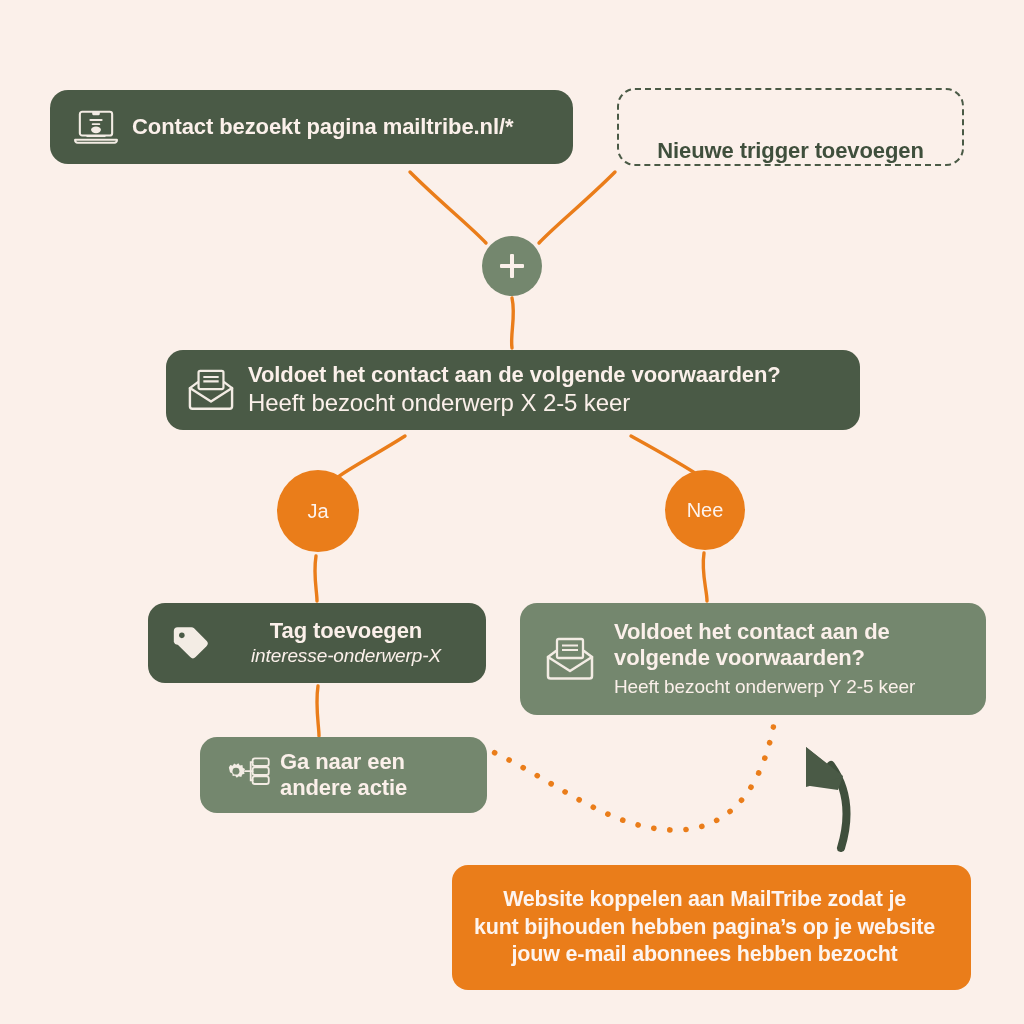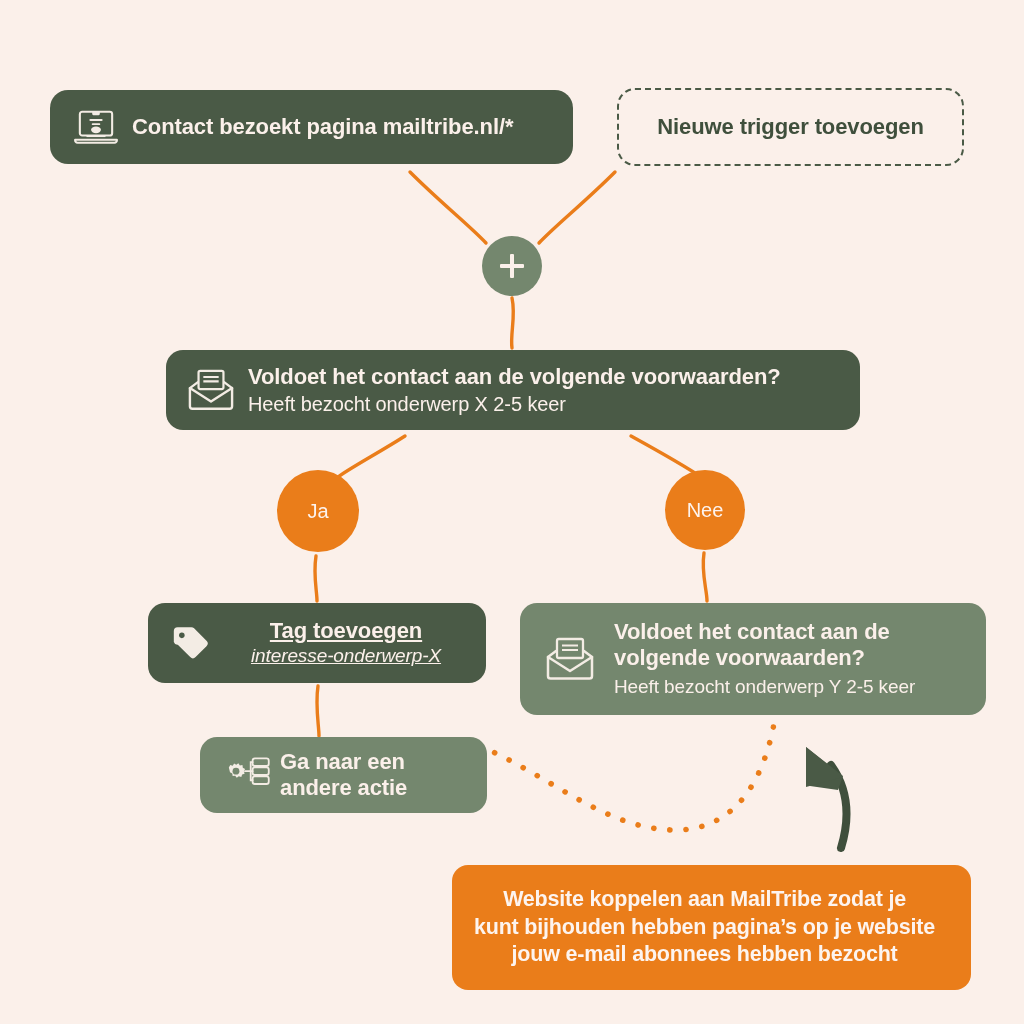--- a/index.html
+++ b/index.html
@@ -77,21 +77,21 @@
 
   
   #add-trigger-node {
     position: absolute;
     left: 617px; top: 88px;
     width: 347px; height: 78px;
     box-sizing: border-box;
     border: 2.5px dashed #4a5a46;
     border-radius: 18px;
     display: flex;
-    align-items: center;
+    align-items: flex-end;
     justify-content: center;
     color: #3f4f3c;
   }
   #add-trigger-node .title { font-size: 22px; font-weight: bold; }
 
   
   #plus-node {
     position: absolute;
     left: 482px; top: 236px;
     width: 60px; height: 60px;
@@ -117,21 +117,21 @@
 
   
   #condition-1 {
     left: 166px; top: 350px;
     width: 694px; height: 80px;
     padding: 0 18px 0 16px;
     border-radius: 17px;
   }
   #condition-1 .icon { width: 58px; height: 56px; margin-right: 8px; }
   #condition-1 .title { font-size: 22px; }
-  #condition-1 .sub { font-size: 20px; margin-top: 2px; }
+  #condition-1 .sub { font-size: 24px; margin-top: 2px; }
 
   
   .branch-circle {
     position: absolute;
     border-radius: 50%;
     background: #ea7d1a;
     display: flex;
     align-items: center;
     justify-content: center;
     color: #fdf3ee;
@@ -140,21 +140,20 @@
   }
   #branch-ja  { left: 277px; top: 470px; width: 82px; height: 82px; }
   #branch-nee { left: 665px; top: 470px; width: 80px; height: 80px; }
 
   
   #tag-node {
     left: 148px; top: 603px;
     width: 338px; height: 80px;
     padding: 0 16px 0 14px;
     border-radius: 17px;
-    text-decoration: underline;
   }
   #tag-node .icon { width: 58px; height: 52px; margin-right: 2px; }
   #tag-node .texts { align-items: center; }
   #tag-node .title { font-size: 22px; }
   #tag-node .sub { font-size: 19px; margin-top: 1px; }
 
   
   #condition-2 {
     left: 520px; top: 603px;
     width: 466px; height: 112px;

